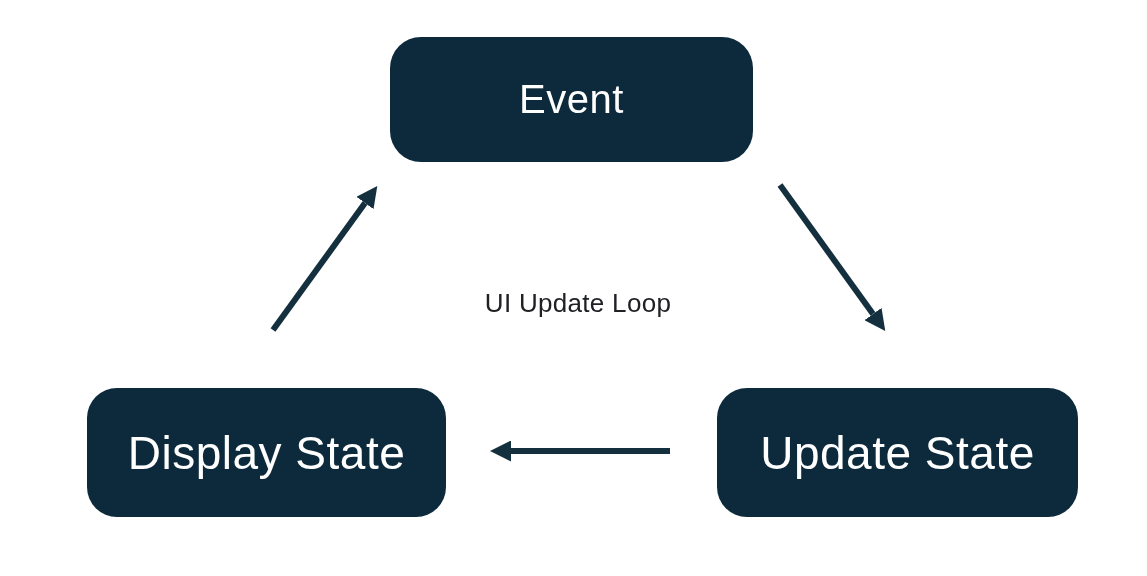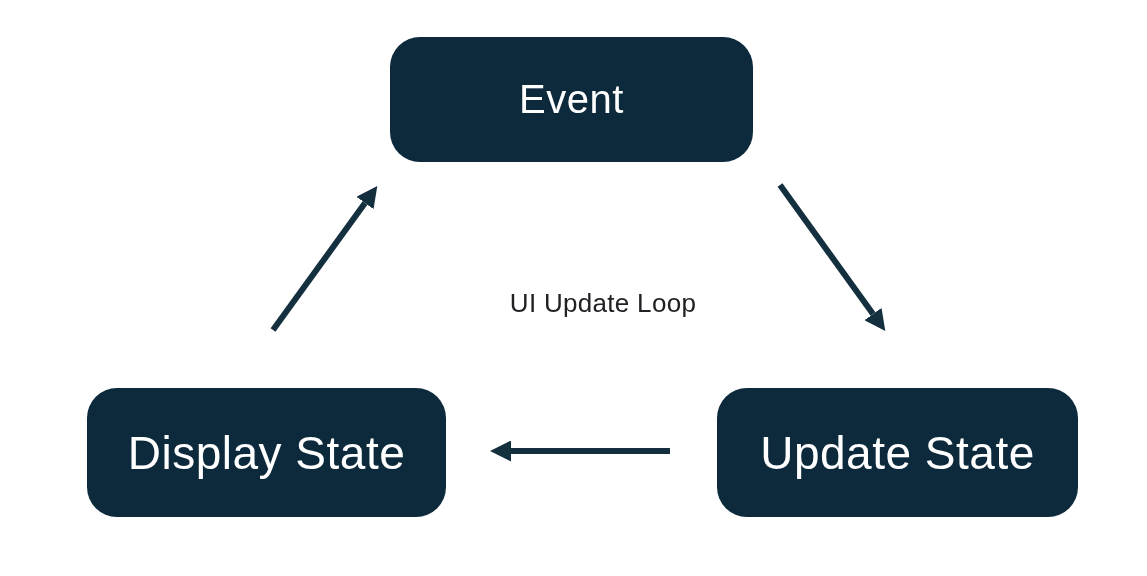--- a/index.html
+++ b/index.html
@@ -42,36 +42,36 @@
     align-items: center;
     justify-content: center;
   }
   .node-label {
     color: var(--node-text);
     letter-spacing: 0.5px;
     white-space: nowrap;
   }
   .node-event {
     left: 390px; top: 37px;
-    width: 363px; height: 125px;
+    width: 363px; height: 125px; border-radius: 31px;
   }
   .node-event .node-label { font-size: 40px; }
   .node-display-state {
     left: 87px; top: 388px;
     width: 359px; height: 129px;
   }
   .node-update-state {
     left: 717px; top: 388px;
     width: 361px; height: 129px;
   }
   .node-display-state .node-label,
   .node-update-state .node-label { font-size: 46px; }
   .center-label {
     position: absolute;
-    left: 453px; top: 288px;
+    left: 428px; top: 288px;
     width: 300px;
     text-align: center;
     color: var(--label-text);
     font-size: 26px;
     letter-spacing: 0.3px;
     white-space: nowrap;
   }
 </style>
 </head>
 <body>

